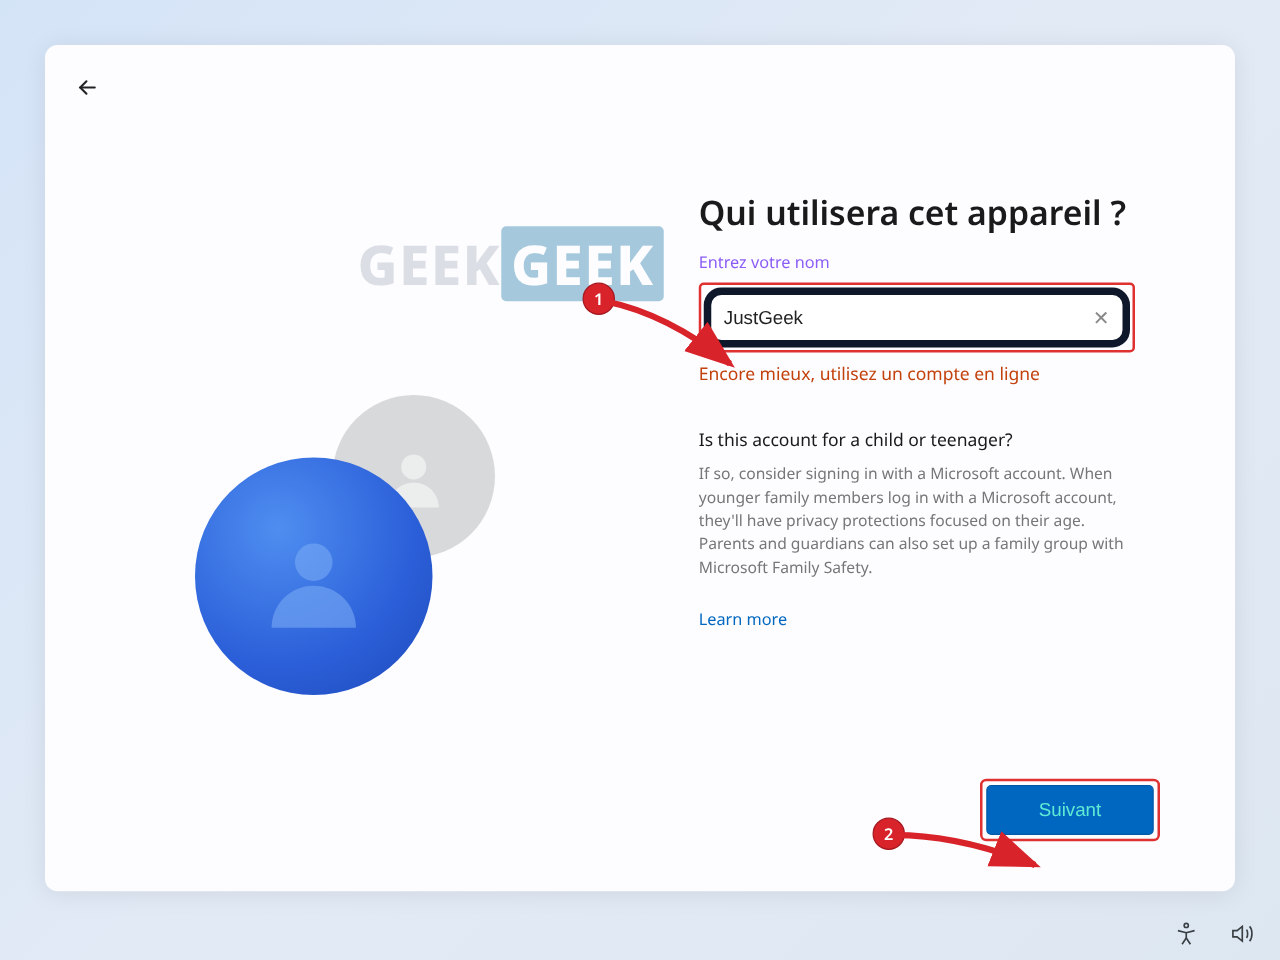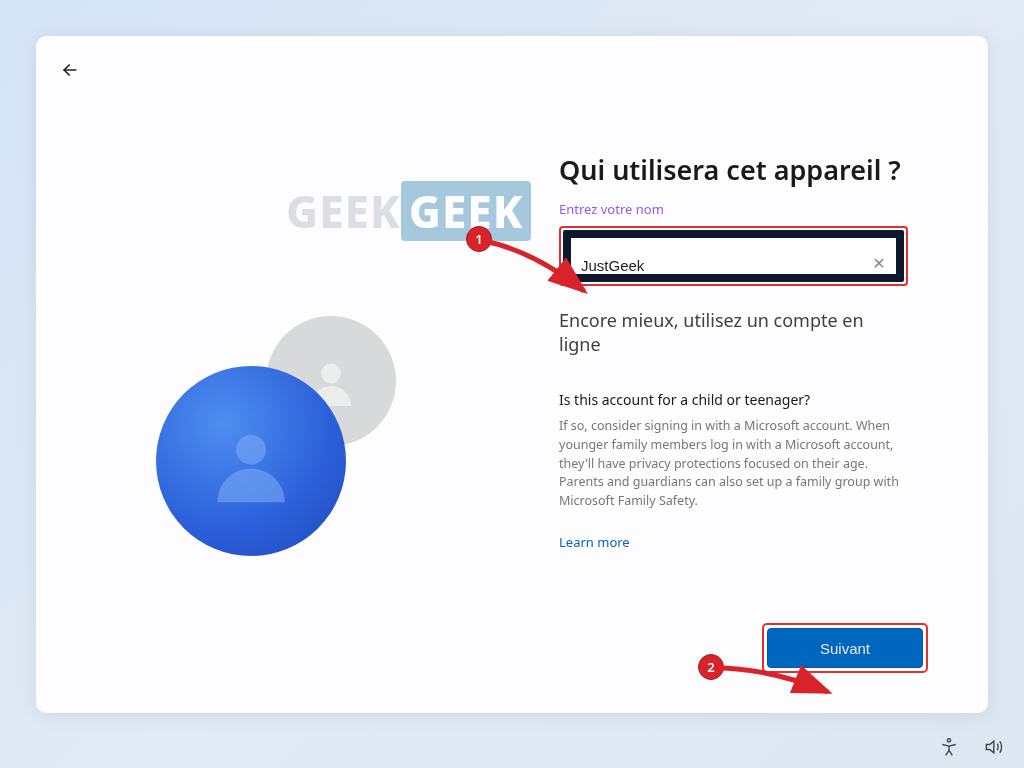--- a/index.html
+++ b/index.html
@@ -4,29 +4,29 @@
 <style>
   html,body{margin:0;padding:0;width:1024px;height:768px;font-family:"Segoe UI",system-ui,sans-serif;overflow:hidden}
   body{background:linear-gradient(135deg,#d4e4f7 0%,#e2eaf5 50%,#dde7f2 100%)}
   .card{position:absolute;left:36px;top:36px;right:36px;bottom:55px;background:#fdfdff;border-radius:10px;box-shadow:0 2px 20px rgba(0,0,0,.08)}
   .back{position:absolute;left:18px;top:18px;width:32px;height:32px;display:flex;align-items:center;justify-content:center;color:#222}
   .panel{position:absolute;left:523px;top:115px;right:80px}
   .title{font-size:27px;font-weight:600;color:#1a1a1a;margin:0 0 12px 0}
   .subtitle{font-size:14px;color:#666;margin:0 0 40px 0}
   .field-label{font-size:13px;color:#8b5cf6;margin:0 0 8px 0}
   .input-wrap{position:relative;border:2px solid #e03131;border-radius:4px;padding:2px}
-  .input-inner{border:8px solid #0f172a;border-radius:2px;background:#fff;height:36px;display:flex;align-items:flex-end}
+  .input-inner{border:6px solid #0f172a;border-radius:14px;background:#fff;height:36px;display:flex;align-items:center}
   .input-inner input{flex:1;border:none;outline:none;font-size:15px;padding:0 10px;color:#222;background:transparent}
   .clear-x{width:34px;text-align:center;color:#888;font-size:16px;cursor:pointer}
-  .link{display:inline-block;color:#404040;font-size:18px;margin-top:22px;cursor:pointer}
+  .link{display:inline-block;color:#c2410c;font-size:14px;margin-top:8px;cursor:pointer}
   .section-h{font-size:14px;font-weight:400;color:#1a1a1a;margin:34px 0 8px 0}
   .section-p{font-size:12.5px;color:#777;line-height:1.5;margin:0}
   .learn{display:inline-block;color:#0067c0;font-size:13px;margin-top:22px;cursor:pointer}
   .next-wrap{position:absolute;right:60px;bottom:40px;border:2px solid #e03131;border-radius:5px;padding:3px}
-  .next-btn{width:156px;height:40px;background:#0067c0;color:#e5e5e5;border:1px solid #005aa8;border-radius:4px;font-size:15px;cursor:pointer}
+  .next-btn{width:134px;height:40px;background:#0067c0;color:#5eead4;border:1px solid #005aa8;border-radius:4px;font-size:15px;cursor:pointer}
   .hero{position:absolute;left:120px;top:270px;width:260px;height:260px}
   .blob-grey{position:absolute;left:110px;top:10px;width:130px;height:130px;border-radius:50%;background:#d8d9db;display:flex;align-items:center;justify-content:center}
   .blob-blue{position:absolute;left:0;top:60px;width:190px;height:190px;border-radius:50%;background:radial-gradient(circle at 35% 30%,#4f8ef0 0%,#2b5fd9 60%,#1f49b8 100%);display:flex;align-items:center;justify-content:center}
   .watermark{position:absolute;left:250px;top:145px;font-size:44px;font-weight:800;letter-spacing:1px;white-space:nowrap}
   .wm-just{color:rgba(120,135,150,.25)}
   .wm-geek{background:#0369a1;color:#fff;padding:0 8px;border-radius:4px;opacity:.35}
   .badge{position:absolute;width:24px;height:24px;border-radius:50%;background:#d8232a;color:#fff;font-size:13px;font-weight:600;display:flex;align-items:center;justify-content:center;border:1px solid #a51820}
   .badge1{left:430px;top:190px}
   .badge2{left:662px;top:618px}
   .arrow{position:absolute;pointer-events:none}

